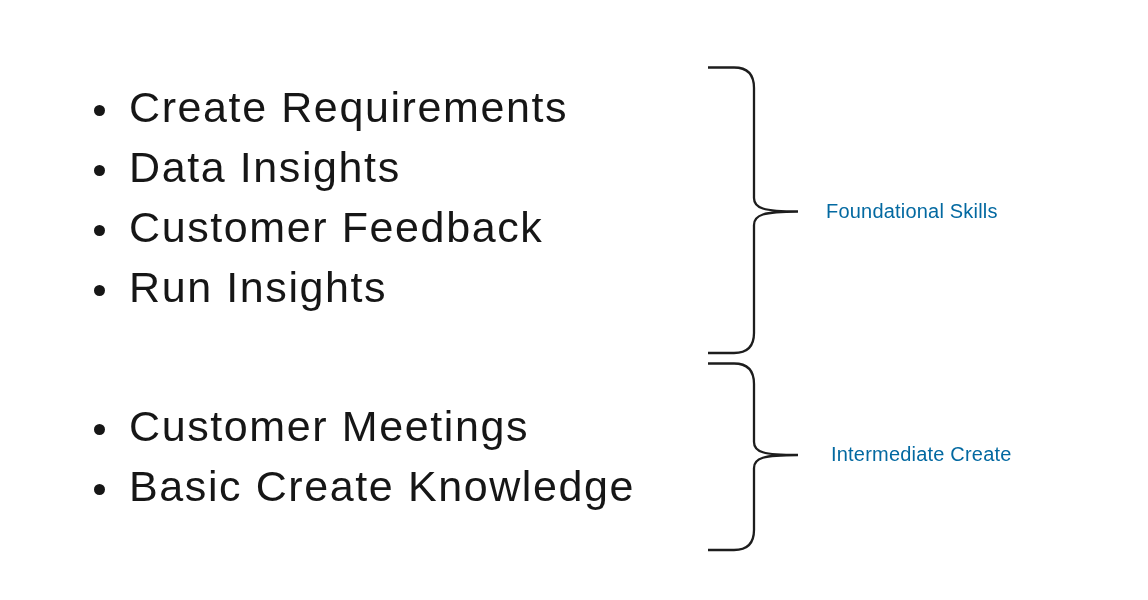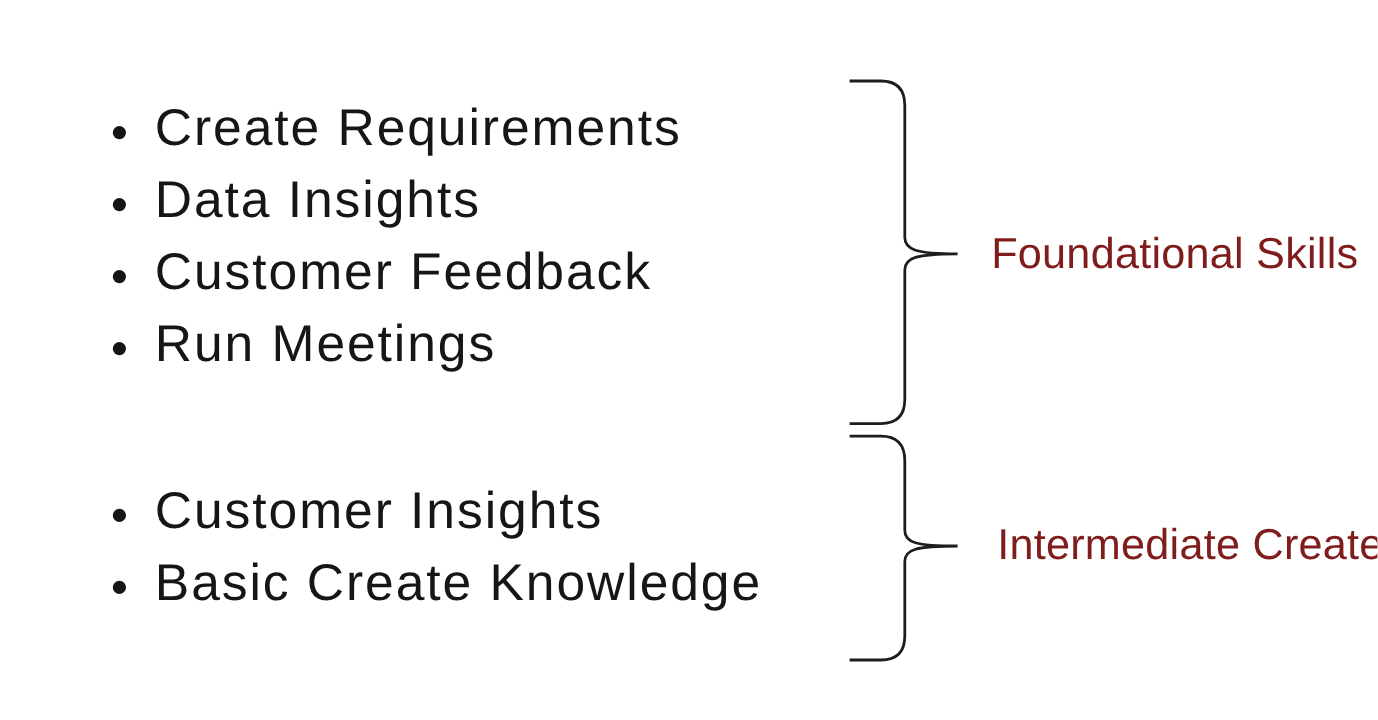--- a/index.html
+++ b/index.html
@@ -47,24 +47,24 @@
     color: #161616;
   }
   .brace {
     position: absolute;
     overflow: visible;
   }
   .brace.brace1 { left: 700px; top: 60px; }
   .brace.brace2 { left: 700px; top: 355px; }
   .group-label {
     position: absolute;
-    font-size: 36px;
+    font-size: 20px;
     line-height: 30px;
     letter-spacing: 0.2px;
-    color: #7f1d1d;
+    color: #0369a1;
     white-space: nowrap;
   }
   .group-label.label1 { left: 826px; top: 196px; }
   .group-label.label2 { left: 831px; top: 439px; }
 </style>
 </head>
 <body>
 
 <div class="canvas">
 
@@ -76,28 +76,28 @@
     <li>
       <span class="dot"></span>
       <span class="item-text">Data Insights</span>
     </li>
     <li>
       <span class="dot"></span>
       <span class="item-text">Customer Feedback</span>
     </li>
     <li>
       <span class="dot"></span>
-      <span class="item-text">Run Meetings</span>
+      <span class="item-text">Run Insights</span>
     </li>
   </ul>
 
   <ul class="bullets group2">
     <li>
       <span class="dot"></span>
-      <span class="item-text">Customer Insights</span>
+      <span class="item-text">Customer Meetings</span>
     </li>
     <li>
       <span class="dot"></span>
       <span class="item-text">Basic Create Knowledge</span>
     </li>
   </ul>
 
   <svg class="brace brace1" width="110" height="300" viewBox="0 0 110 300">
     <path d="M 8 7.5 L 34 7.5 Q 54 7.5 54 28
              L 54 138

